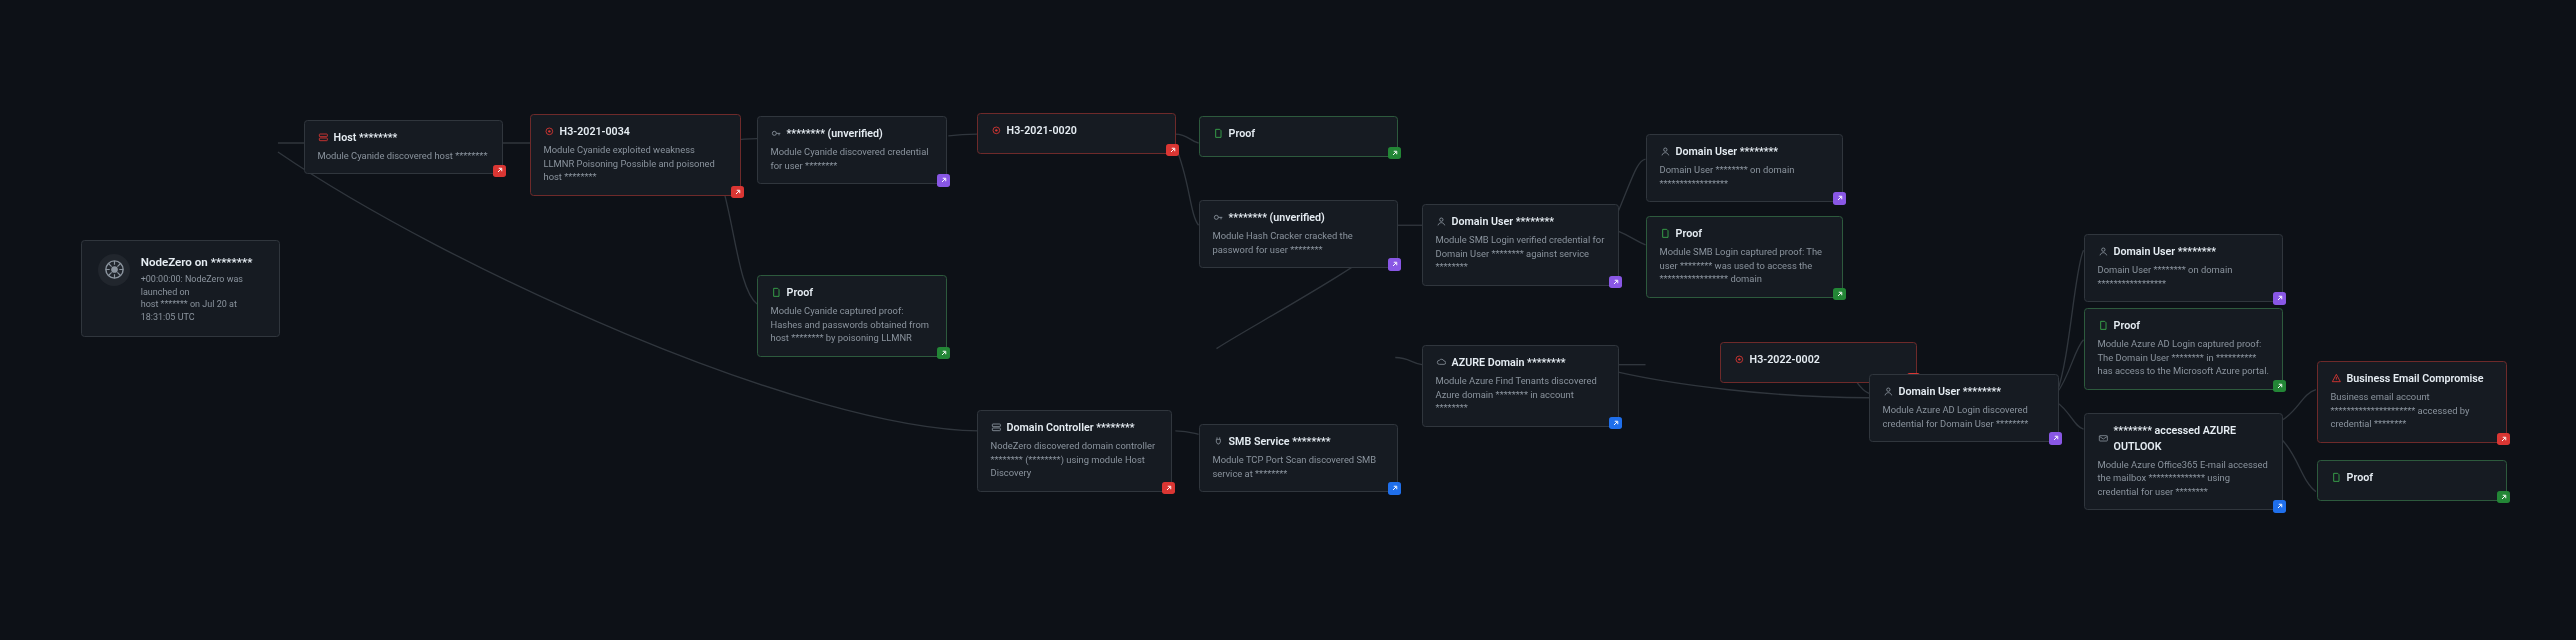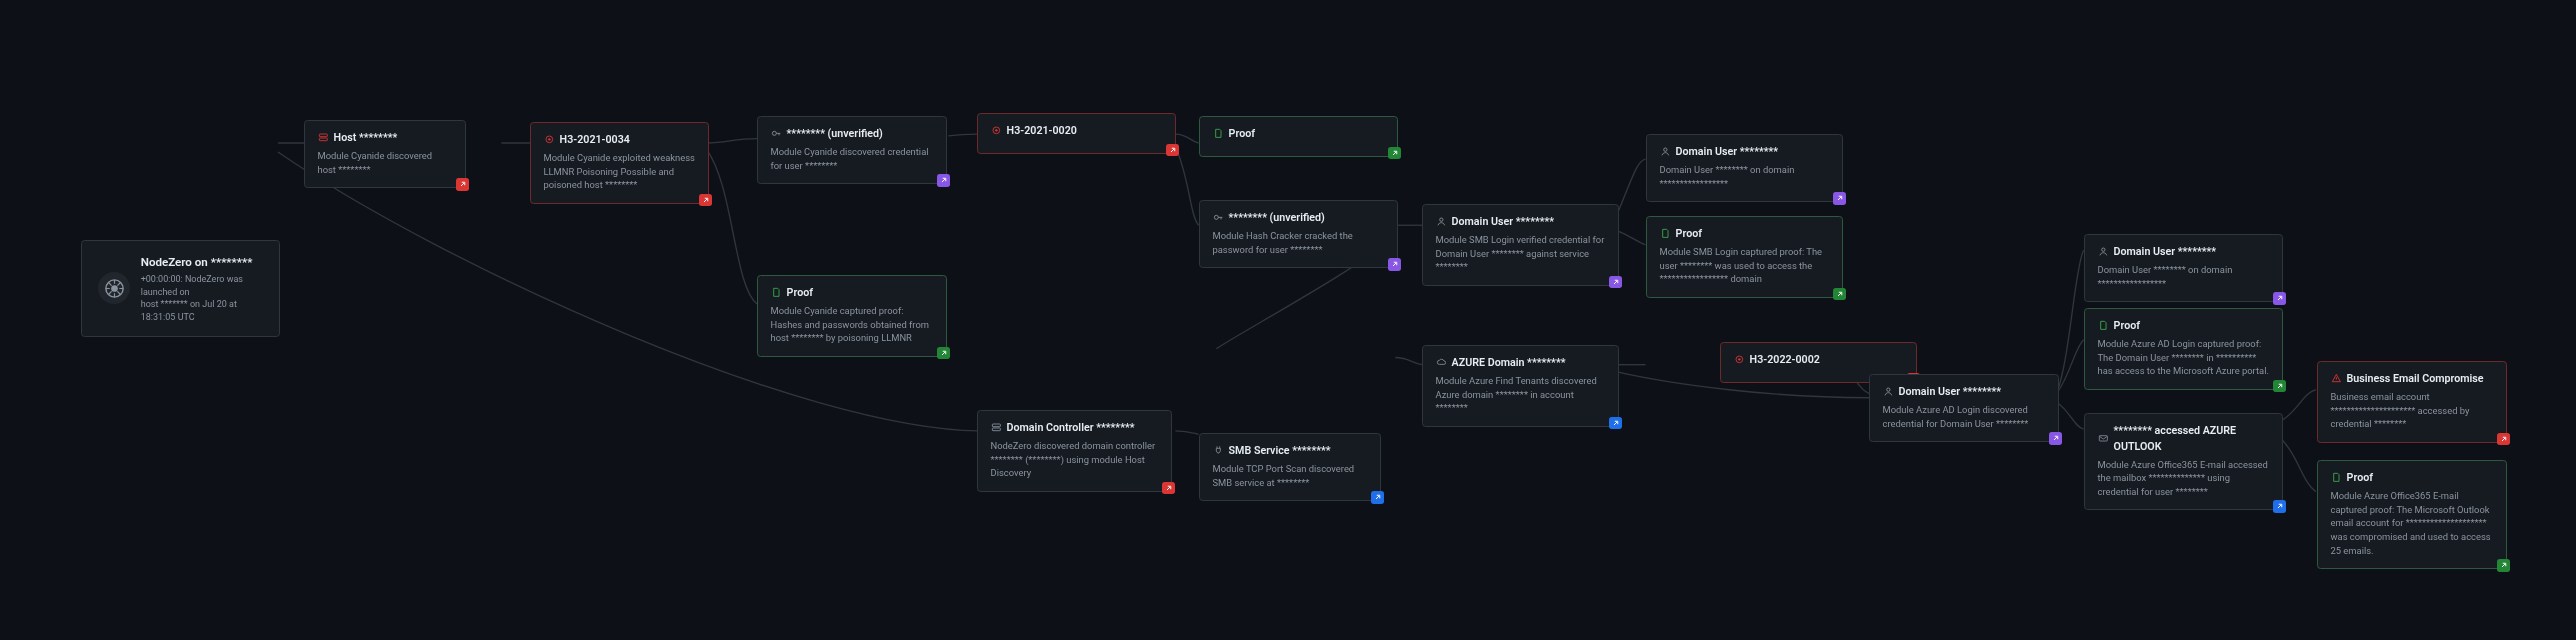--- a/index.html
+++ b/index.html
@@ -1,20 +1,20 @@
 <!DOCTYPE html>
 <html style="font-size:14.3px"><head>
 <meta charset="utf-8">
 <style>
   html,body{margin:0;padding:0;width:2576px;height:640px;background:#0d1117;font-family:-apple-system,BlinkMacSystemFont,"Segoe UI",Roboto,Helvetica,Arial,sans-serif;color:#c9d1d9;overflow:hidden}
   .canvas{position:relative;width:2576px;height:640px}
   svg.edges{position:absolute;top:0;left:0;width:2576px;height:640px;pointer-events:none}
   svg.edges path{stroke:#30363d;stroke-width:1.5;fill:none}
   .node{position:absolute;background:#161b22;border:0.9px solid #30363d;border-radius:3.6px;padding:9px 12.5px 10.7px 12.5px;box-sizing:border-box;font-size:9.8px;line-height:1.45;color:#8b949e}
-  .node.root{display:flex;align-items:center;gap:10.7px;padding:12.5px 16px}
+  .node.root{display:flex;align-items:flex-start;gap:10.7px;padding:12.5px 16px}
   .node .title{color:#e6edf3;font-weight:600;font-size:10.7px;margin-bottom:3.6px;display:flex;align-items:center;gap:5.4px}
   .node .body{color:#8b949e;font-size:9.4px}
   .logo{width:32px;height:32px;border-radius:50%;background:#21262d;display:flex;align-items:center;justify-content:center;flex:0 0 32px}
   .logo svg{width:23px;height:23px}
   .rootmeta{color:#8b949e;font-size:9px;line-height:1.4}
   .roottitle{color:#e6edf3;font-weight:600;font-size:11.6px;margin-bottom:2.7px}
   .ic{width:10.7px;height:10.7px;display:inline-flex;align-items:center;justify-content:center;flex:0 0 10.7px}
   .corner{position:absolute;width:12.5px;height:12.5px;border-radius:2.7px;display:flex;align-items:center;justify-content:center}
   .corner.br{right:-3.6px;bottom:-3.6px}
   .corner svg{width:9px;height:9px}
@@ -86,39 +86,39 @@
           <path d="M12 3v4M12 17v4M3 12h4M17 12h4M6 6l3 3M15 15l3 3M6 18l3-3M15 9l3-3" stroke="#8b949e" stroke-width="1.2"></path>
         </svg>
   </div>
   <div>
     <div class="roottitle">NodeZero on ********</div>
     <div class="rootmeta">+00:00:00: NodeZero was launched on</div>
     <div class="rootmeta">host ******* on Jul 20 at 18:31:05 UTC</div>
   </div>
 </div>
 
-<div class="node" style="left:304px;top:120px;width:162px">
+<div class="node" style="left:304px;top:120px;width:199px">
   <div class="title">
         <span class="ic">
           <svg viewBox="0 0 16 16">
             <rect x="2" y="3" width="12" height="4" rx="1" fill="none" stroke="#da3633" stroke-width="1.3"></rect>
             <rect x="2" y="9" width="12" height="4" rx="1" fill="none" stroke="#da3633" stroke-width="1.3"></rect>
           </svg>
         </span>
         <span>Host ********</span>
       </div>
   <div class="body">Module Cyanide discovered host ********</div>
   <div class="corner br c-red">
         <svg viewBox="0 0 12 12">
           <path d="M4 8l4-4M5 3h4v4" stroke="#fff" stroke-width="1.3" fill="none"></path>
         </svg>
       </div>
 </div>
 
-<div class="node accent-red" style="left:530px;top:122px;width:179px">
+<div class="node accent-red" style="left:530px;top:114px;width:211px">
   <div class="title">
         <span class="ic">
           <svg viewBox="0 0 16 16">
             <circle cx="8" cy="8" r="5" fill="none" stroke="#da3633" stroke-width="1.3"></circle>
             <circle cx="8" cy="8" r="1.8" fill="#da3633"></circle>
           </svg>
         </span>
         <span>H3-2021-0034</span>
       </div>
   <div class="body">Module Cyanide exploited weakness LLMNR Poisoning Possible and poisoned host ********</div>
@@ -394,21 +394,20 @@
 
 <div class="node accent-green" style="left:2317px;top:460px;width:190px">
   <div class="title">
         <span class="ic">
           <svg viewBox="0 0 16 16">
             <path d="M4 2h6l2 2v10H4z" fill="none" stroke="#3fb950" stroke-width="1.2"></path>
           </svg>
         </span>
         <span>Proof</span>
       </div>
-  <div class="body">Module Azure Office365 E-mail captured proof: The Microsoft Outlook email account for  ********************  was compromised and used to access 25 emails.</div>
   <div class="corner br c-green">
         <svg viewBox="0 0 12 12">
           <path d="M4 8l4-4M5 3h4v4" stroke="#fff" stroke-width="1.3" fill="none"></path>
         </svg>
       </div>
 </div>
 
 <div class="node" style="left:977px;top:410px;width:195px">
   <div class="title">
         <span class="ic">
@@ -420,21 +419,21 @@
         <span>Domain Controller ********</span>
       </div>
   <div class="body">NodeZero discovered domain controller ******** (********) using module Host Discovery</div>
   <div class="corner br c-red">
         <svg viewBox="0 0 12 12">
           <path d="M4 8l4-4M5 3h4v4" stroke="#fff" stroke-width="1.3" fill="none"></path>
         </svg>
       </div>
 </div>
 
-<div class="node" style="left:1199px;top:433px;width:182px">
+<div class="node" style="left:1199px;top:424px;width:199px">
   <div class="title">
         <span class="ic">
           <svg viewBox="0 0 16 16">
             <path d="M5 9V5h6v4l-2 3H7z" fill="none" stroke="#8b949e" stroke-width="1.2"></path>
             <path d="M6 5V2M10 5V2" stroke="#8b949e" stroke-width="1.2"></path>
           </svg>
         </span>
         <span>SMB Service ********</span>
       </div>
   <div class="body">Module TCP Port Scan discovered SMB service at ********</div>

